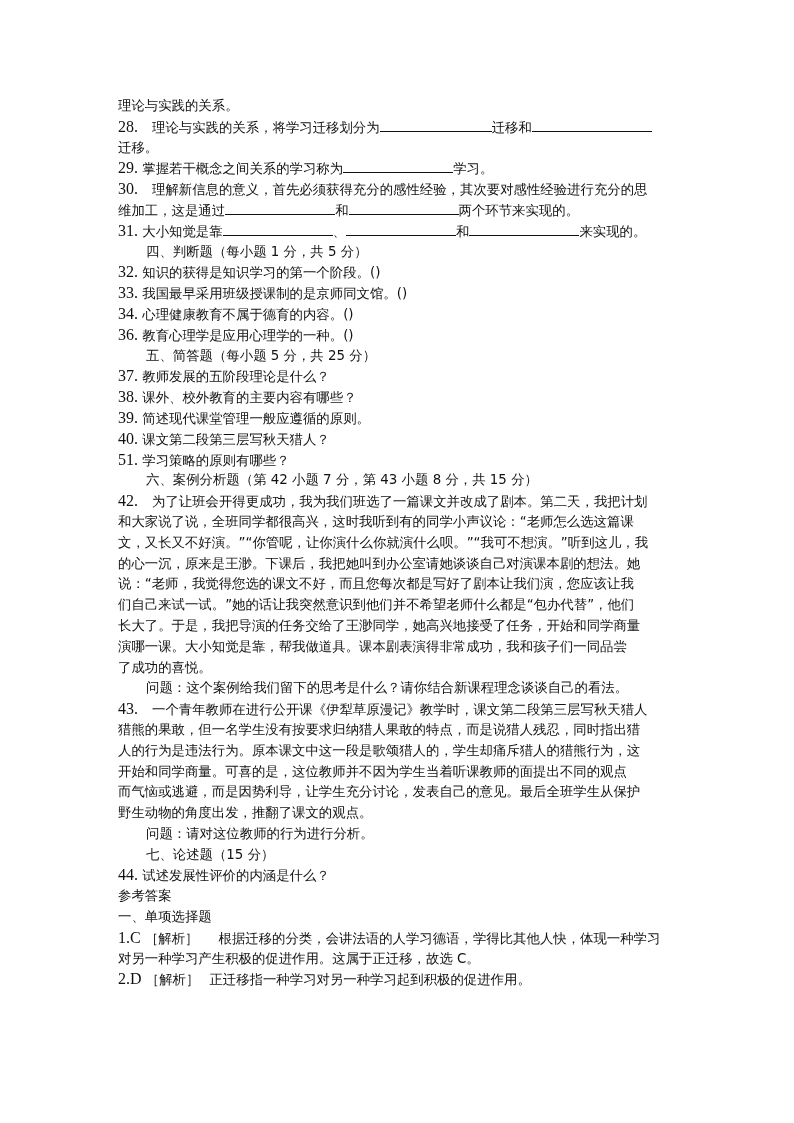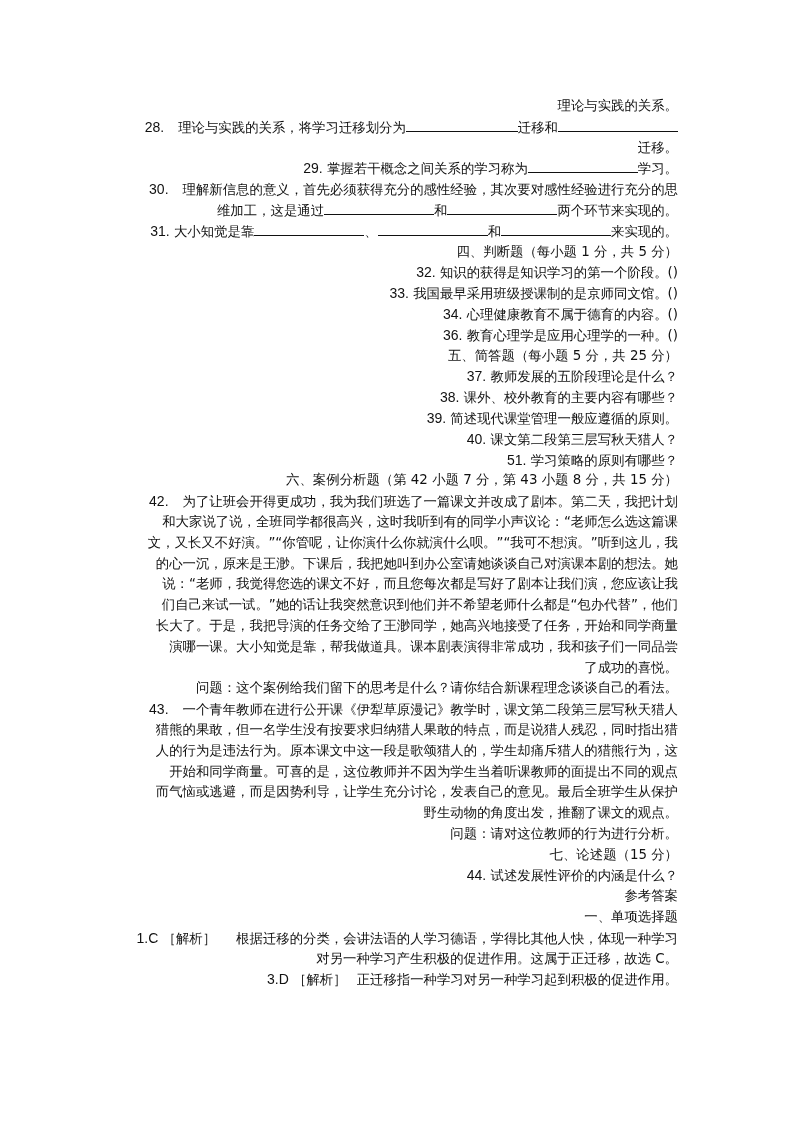--- a/index.html
+++ b/index.html
@@ -6,25 +6,24 @@
     body { width: 794px; height: 1123px; position: relative; overflow: hidden; }
     .page {
       position: absolute;
       left: 118px;
       top: 96px;
       width: 560px;
       font-family: "DejaVu Sans", "Liberation Sans", sans-serif;
       font-size: 13.4px;
       line-height: 20.8px;
       color: #111111;
-      text-align: right;
     }
     .line { height: 20.8px; white-space: nowrap; overflow: visible; }
     .indent { padding-left: 28px; }
-    .num { font-family: Liberation Sans, sans-serif; font-size: 14px; }
+    .num { font-family: Liberation Serif, serif; font-size: 16px; }
     .gap { display: inline-block; width: 14px; }
     .blank {
       display: inline-block;
       border-bottom: 1px solid #111;
       height: 14px;
       vertical-align: baseline;
     }
     .b110 { width: 110px; }
   </style>
 </head>
@@ -77,15 +76,15 @@
   <div class="line">野生动物的角度出发，推翻了课文的观点。</div>
   <div class="line indent">问题：请对这位教师的行为进行分析。</div>
 
   <div class="line indent">七、论述题（15 分）</div>
   <div class="line"><span class="num">44.</span>&nbsp;<span>试述发展性评价的内涵是什么？</span></div>
 
   <div class="line">参考答案</div>
   <div class="line">一、单项选择题</div>
   <div class="line"><span class="num">1.C</span>&nbsp;<span>［解析］</span><span class="gap" style="width:20px"></span><span>根据迁移的分类，会讲法语的人学习德语，学得比其他人快，体现一种学习</span></div>
   <div class="line">对另一种学习产生积极的促进作用。这属于正迁移，故选 C。</div>
-  <div class="line"><span class="num">3.D</span>&nbsp;<span>［解析］</span><span class="gap" style="width:10px"></span><span>正迁移指一种学习对另一种学习起到积极的促进作用。</span></div>
+  <div class="line"><span class="num">2.D</span>&nbsp;<span>［解析］</span><span class="gap" style="width:10px"></span><span>正迁移指一种学习对另一种学习起到积极的促进作用。</span></div>
 
 </div>
 
 </body></html>

